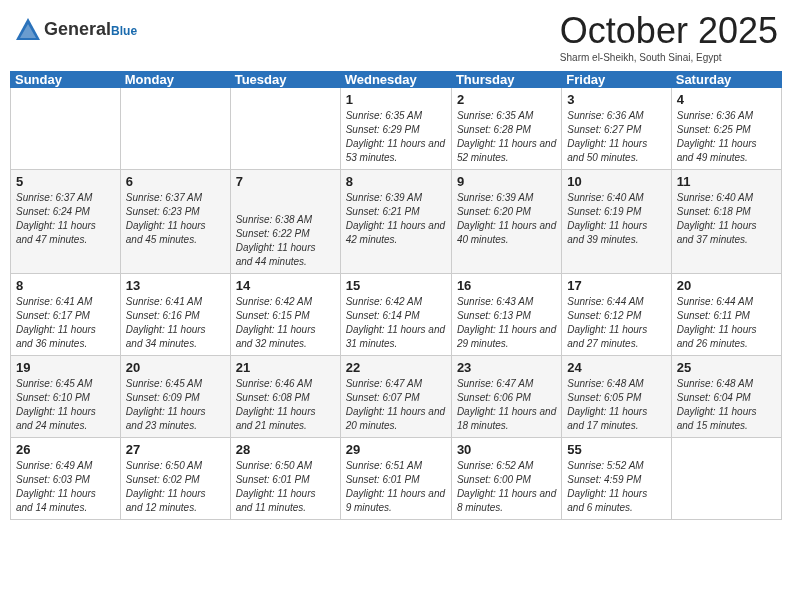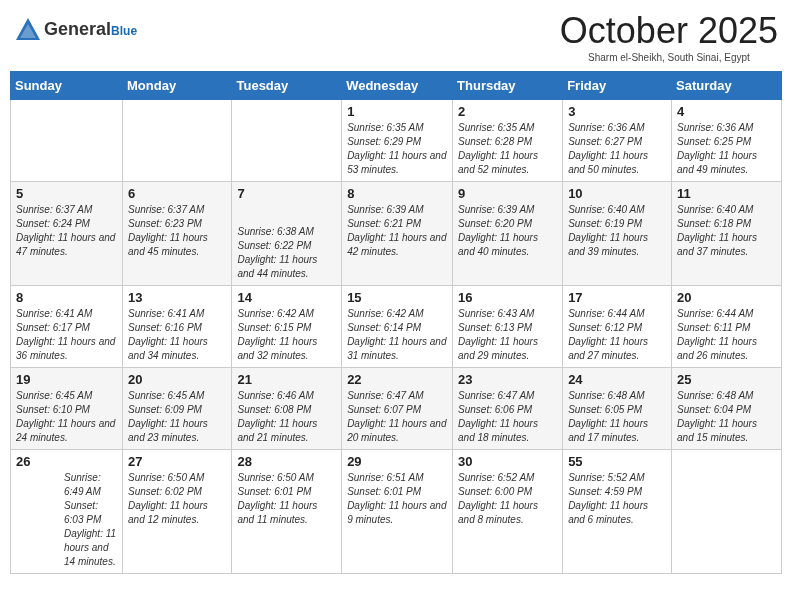--- a/index.html
+++ b/index.html
@@ -35,42 +35,42 @@
       font-size: 12px;
       font-weight: bold;
       color: #1a6aad;
     }
     .logo-icon {
       width: 28px;
       height: 28px;
       margin-right: 2px;
     }
     .title-block {
-      text-align: center;
+      text-align: left;
     }
     .month-title {
       font-size: 36px;
       font-weight: normal;
       color: #222;
     }
     .location {
       font-size: 10px;
       color: #444;
     }
     .calendar {
       width: 100%;
       border-collapse: collapse;
       border: 1px solid #ccc;
     }
     .calendar th {
       background-color: #2a72bb;
       color: #fff;
       font-size: 13px;
       font-weight: bold;
-      padding: 6px 4px;
+      padding: 0 4px;
       text-align: left;
       border: 1px solid #2a72bb;
     }
     .calendar td {
       vertical-align: top;
       border: 1px solid #ccc;
       padding: 4px 5px;
       width: 113px;
       min-height: 80px;
       font-size: 10.5px;
@@ -286,21 +286,21 @@
         <td>
           <span class="day-number">25</span>
           <div class="day-info" style="white-space: pre-line;">Sunrise: 6:48 AM
 Sunset: 6:04 PM
 Daylight: 11 hours and 15 minutes.</div>
         </td>
       </tr>
       <tr>
         <td>
           <span class="day-number">26</span>
-          <div class="day-info" style="white-space: pre-line; margin-left: 48px;">Sunrise: 6:49 AM
+          <div class="day-info" style="white-space: pre-line;">Sunrise: 6:49 AM
 Sunset: 6:03 PM
 Daylight: 11 hours and 14 minutes.</div>
         </td>
         <td>
           <span class="day-number">27</span>
           <div class="day-info" style="white-space: pre-line;">Sunrise: 6:50 AM
 Sunset: 6:02 PM
 Daylight: 11 hours and 12 minutes.</div>
         </td>
         <td>

